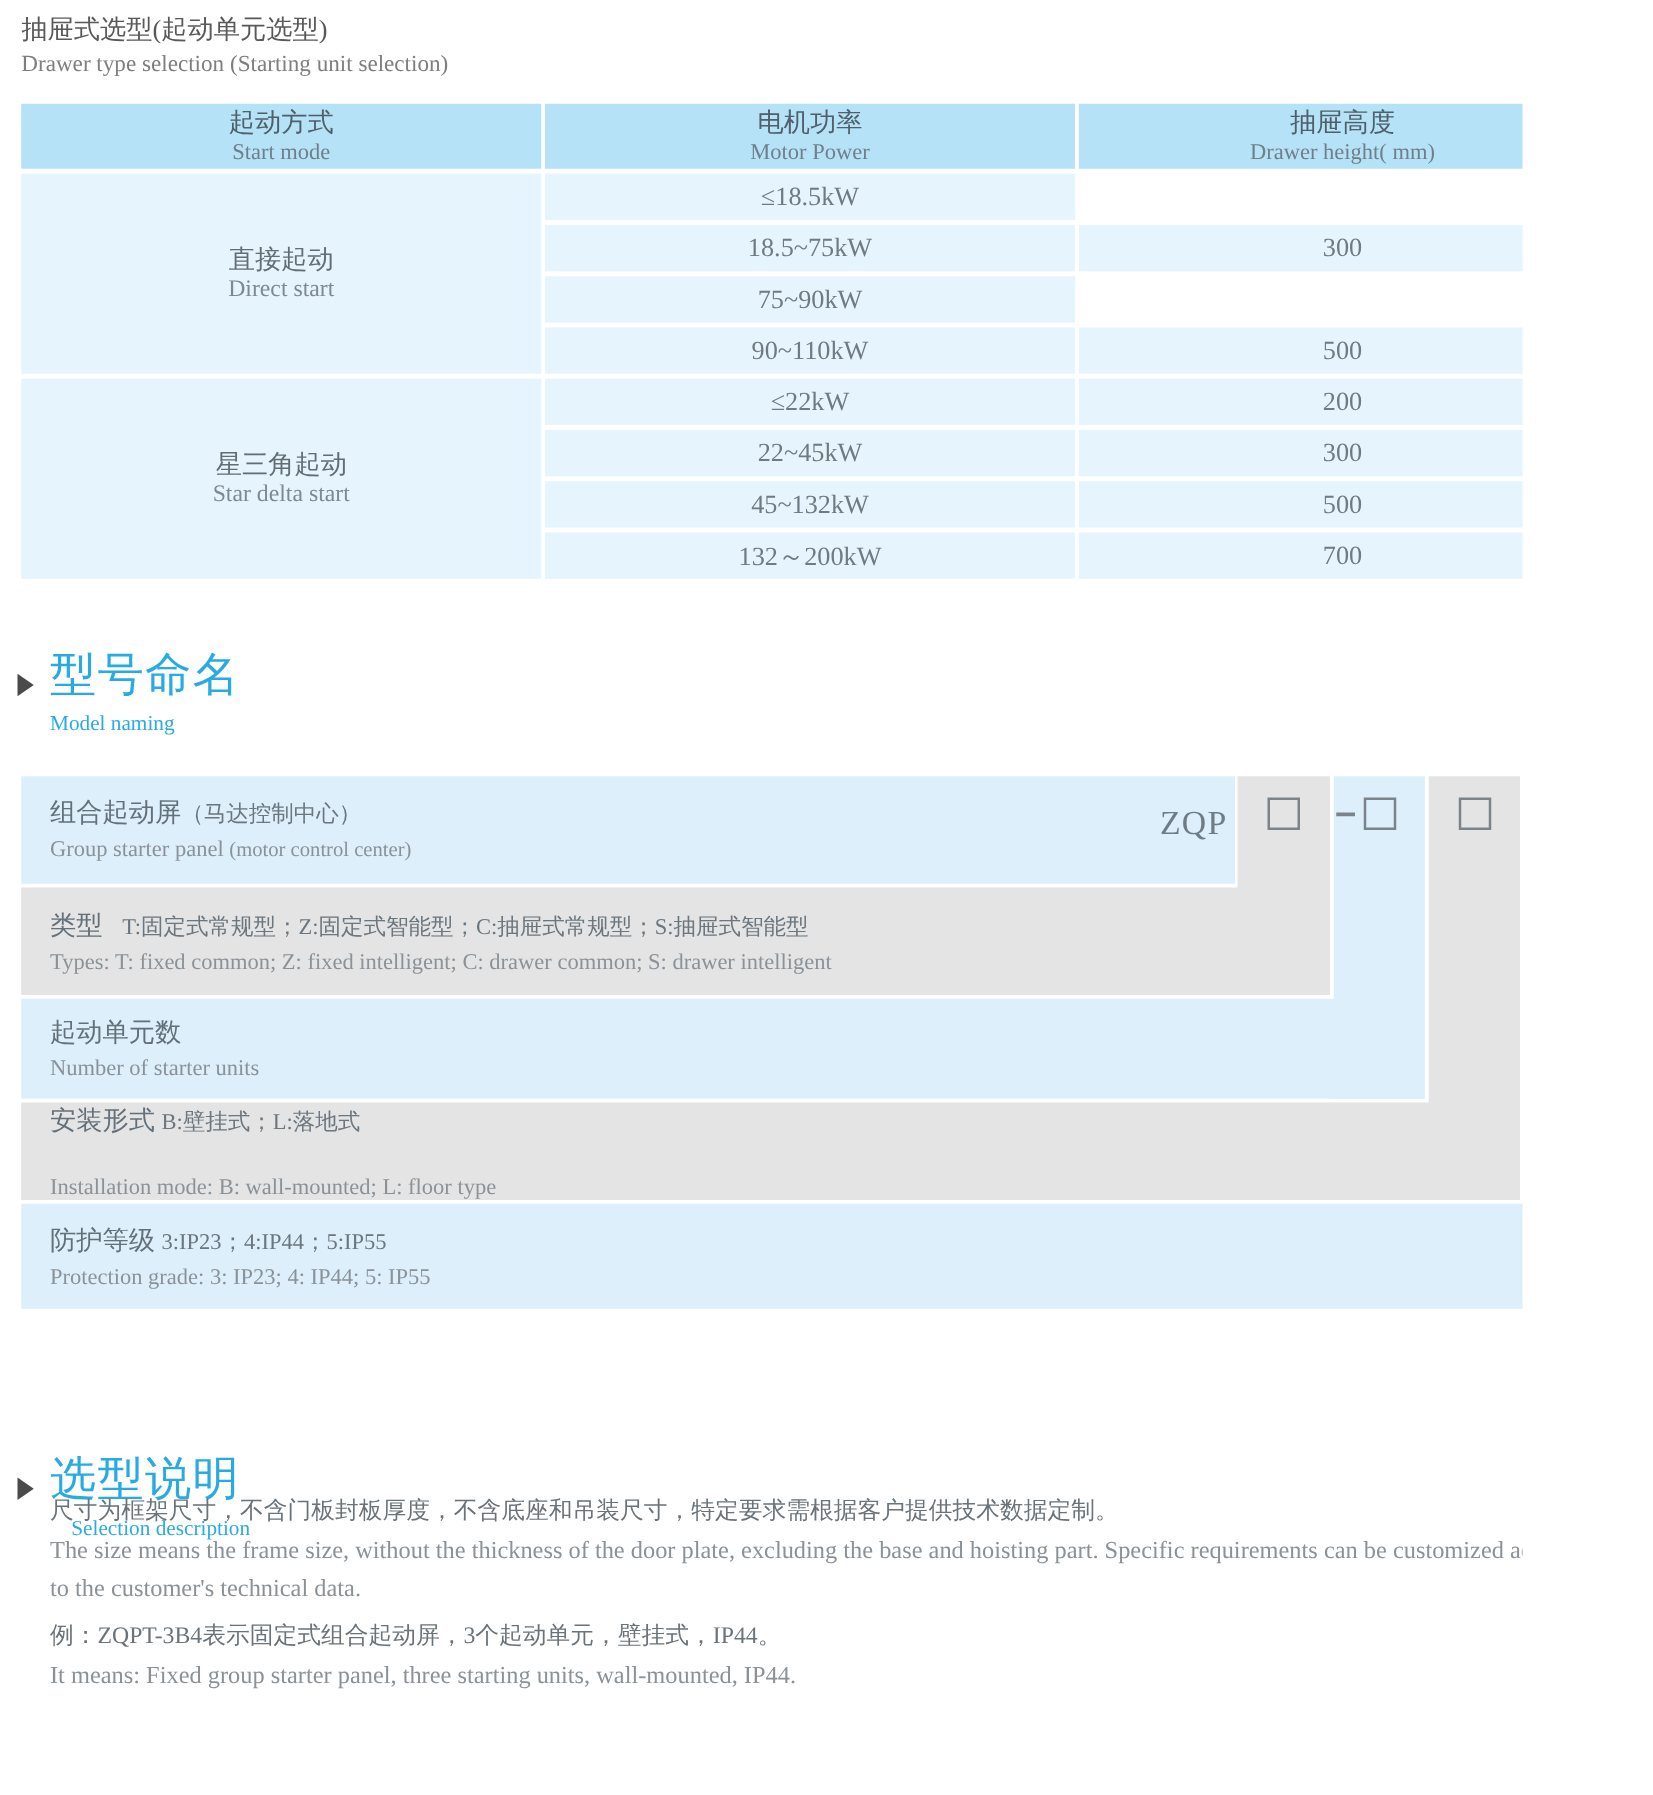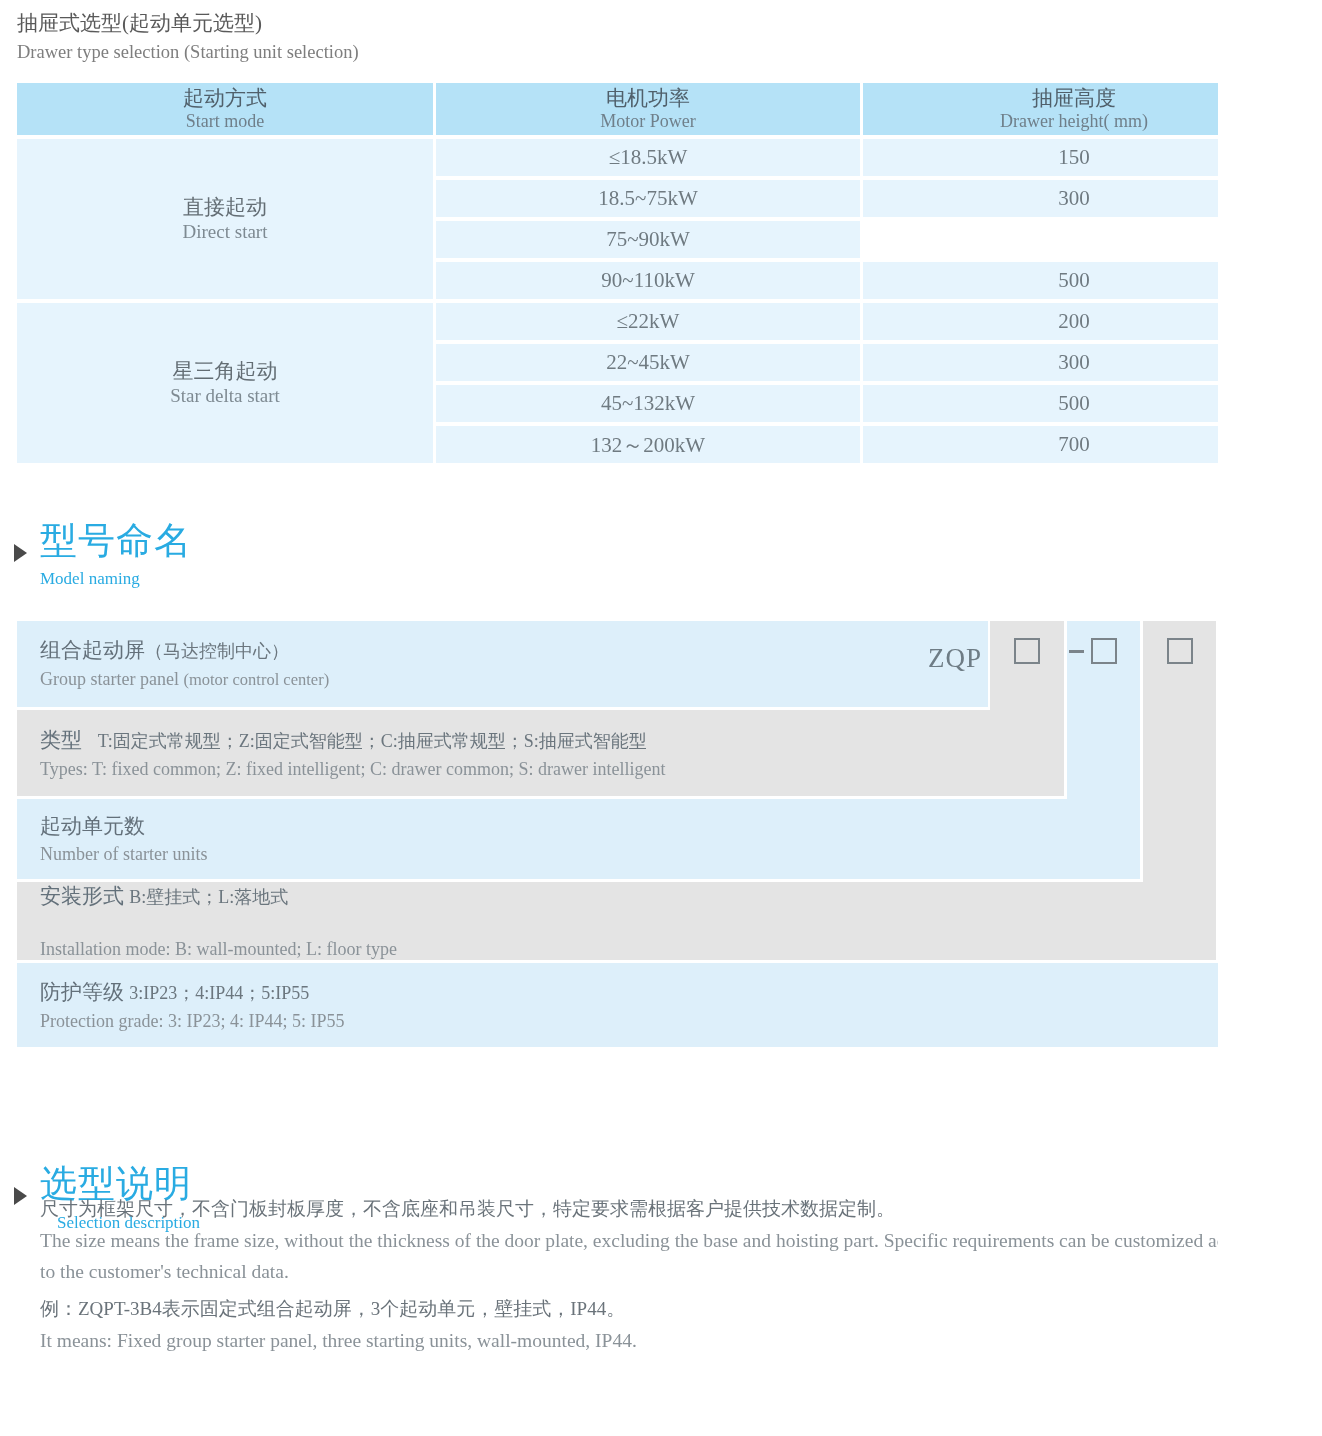--- a/index.html
+++ b/index.html
@@ -30,21 +30,21 @@
   .mode-zh{font-size:21px;color:#636d74;line-height:26px;}
   .mode-en{font-size:19px;color:#7e8a92;line-height:24px;}
   .val{font-size:21px;color:#6f7a81;}
   .pw{grid-column:2;}
   .ht{grid-column:3;}
 
   
   .sec-heading{position:absolute;left:14px;}
   .sec-h1{top:520px;}
   .sec-h2{top:1122px;margin-top:41px;}
-  .sec-row{display:flex;align-items:flex-end;}
+  .sec-row{display:flex;align-items:center;}
   .tri{width:0;height:0;border-top:9px solid transparent;border-bottom:9px solid transparent;
        border-left:13px solid #4a4a4a;margin-top:13px;margin-right:13px;}
   .sec-zh{font-size:37px;color:#29abe2;line-height:42px;letter-spacing:1px;}
   .sec-en{font-size:17px;color:#29abe2;line-height:26px;}
   .sec-h1 .sec-en{margin-left:26px;margin-top:4px;}
   .sec-h2 .sec-en{margin-left:43px;margin-top:5px;}
 
   
   .diagram{position:absolute;left:17px;top:621px;width:1278px;height:426px;}
   .band,.colbar{position:absolute;}
@@ -104,21 +104,20 @@
       </div>
     </div>
 
     <div class="tbl-body">
 
       <div class="cell mode-cell">
         <div class="mode-zh">直接起动</div>
         <div class="mode-en">Direct start</div>
       </div>
       <div class="cell pw val">≤18.5kW</div>
-      <div class="cell ht val">150</div>
       <div class="cell pw val">18.5~75kW</div>
       <div class="cell ht val">300</div>
       <div class="cell pw val">75~90kW</div>
       <div class="cell pw val">90~110kW</div>
       <div class="cell ht val">500</div>
 
       <div class="cell mode-cell">
         <div class="mode-zh">星三角起动</div>
         <div class="mode-en">Star delta start</div>
       </div>

